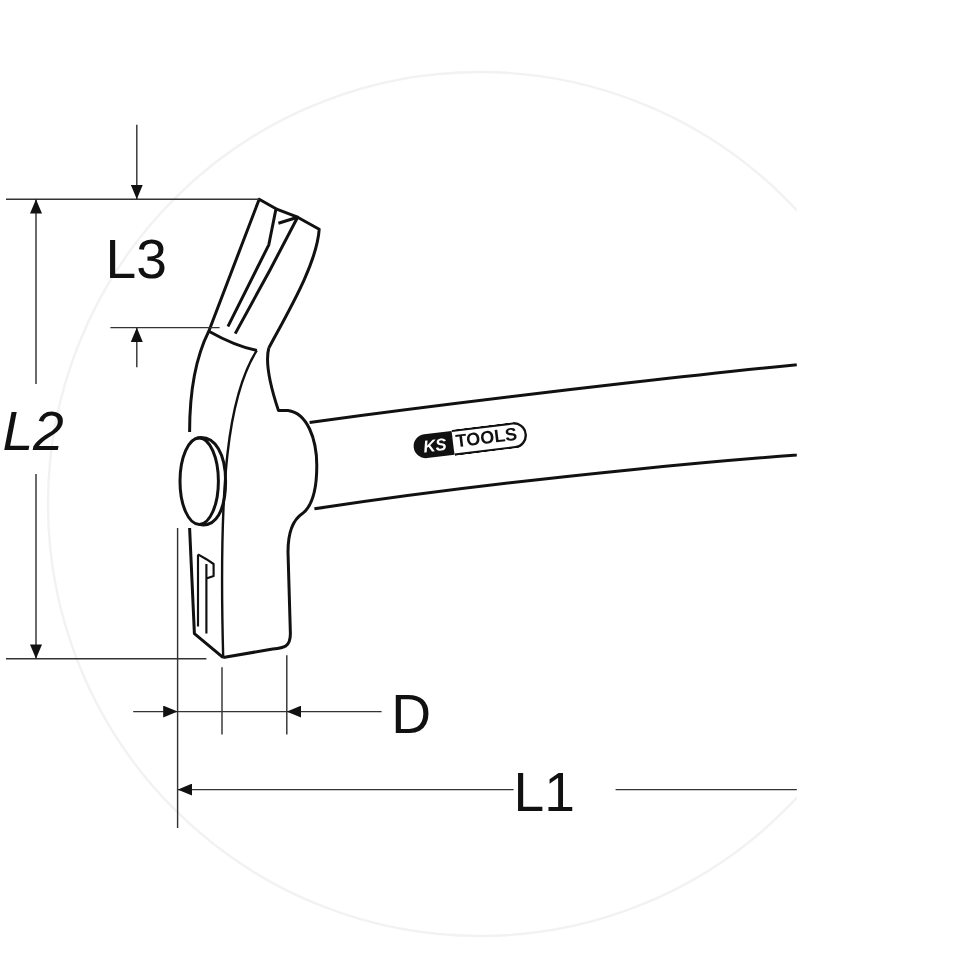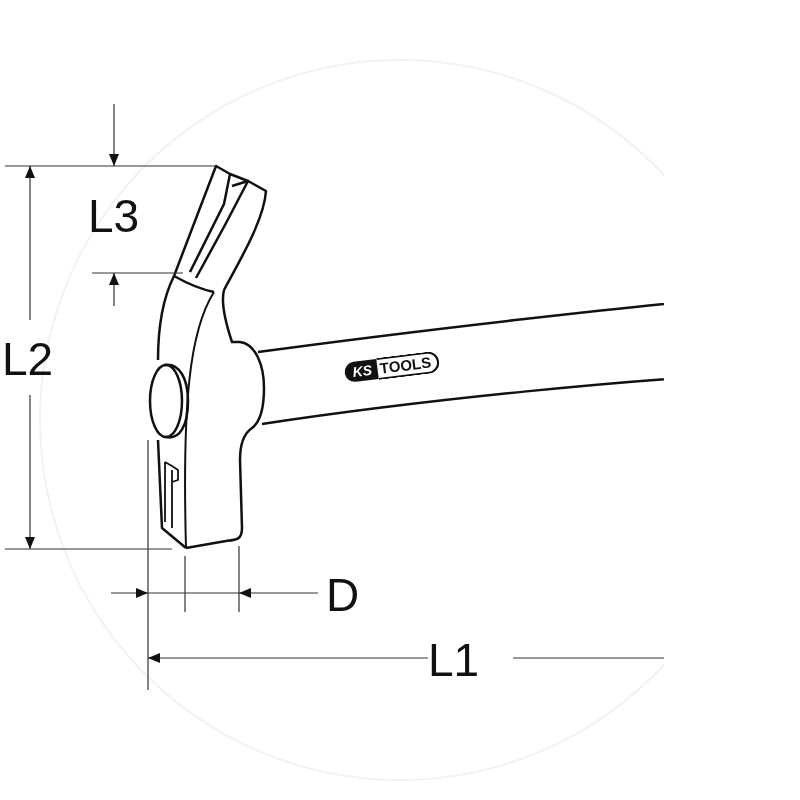--- a/index.html
+++ b/index.html
@@ -68,20 +68,20 @@
       <line x1="111" y1="593" x2="148" y2="593" marker-end="url(#arr)"></line>
       <line x1="148" y1="593" x2="239" y2="593"></line>
       <line x1="318" y1="593" x2="239" y2="593" marker-end="url(#arr)"></line>
 
       <line x1="428" y1="658" x2="148" y2="658" marker-end="url(#arr)"></line>
       <line x1="513" y1="658" x2="798" y2="658" marker-end="url(#arr)"></line>
     </g>
   </svg>
 
   <span class="dim-label" style="left:88px; top:193px;">L3</span>
-  <span class="dim-label" style="left:2px; top:336px;">L2</span>
+  <span class="dim-label" style="left:2px; top:336px;font-style:italic;">L2</span>
   <span class="dim-label" style="left:326px; top:572px;">D</span>
   <span class="dim-label" style="left:428px; top:637px;">L1</span>
 
   <div class="brand">
     <span class="brand-badge">KS</span><span class="brand-text">TOOLS</span>
   </div>
 </div>
 
 </body></html>

